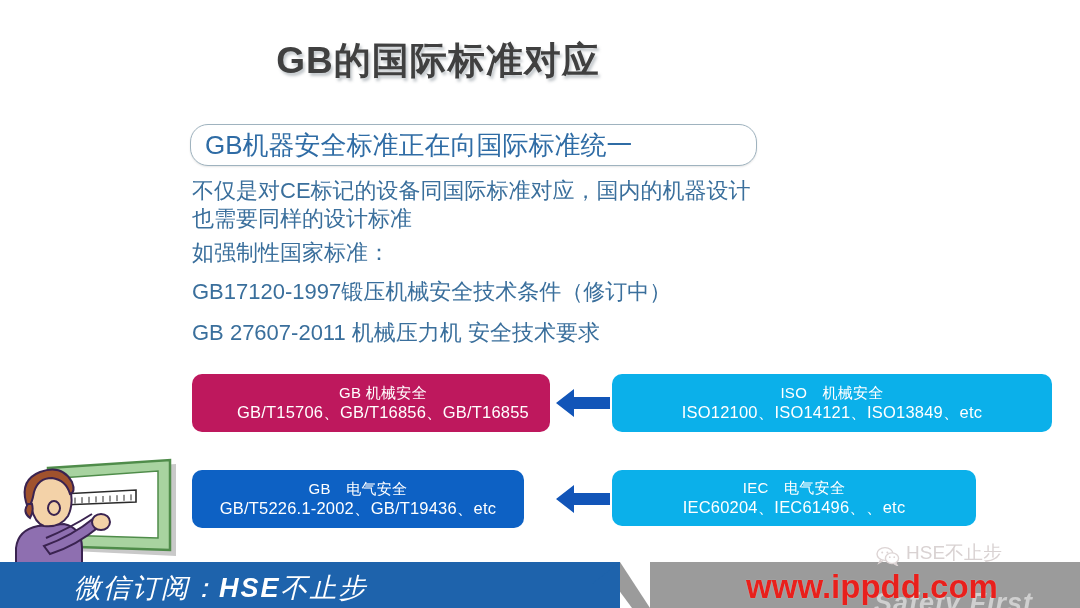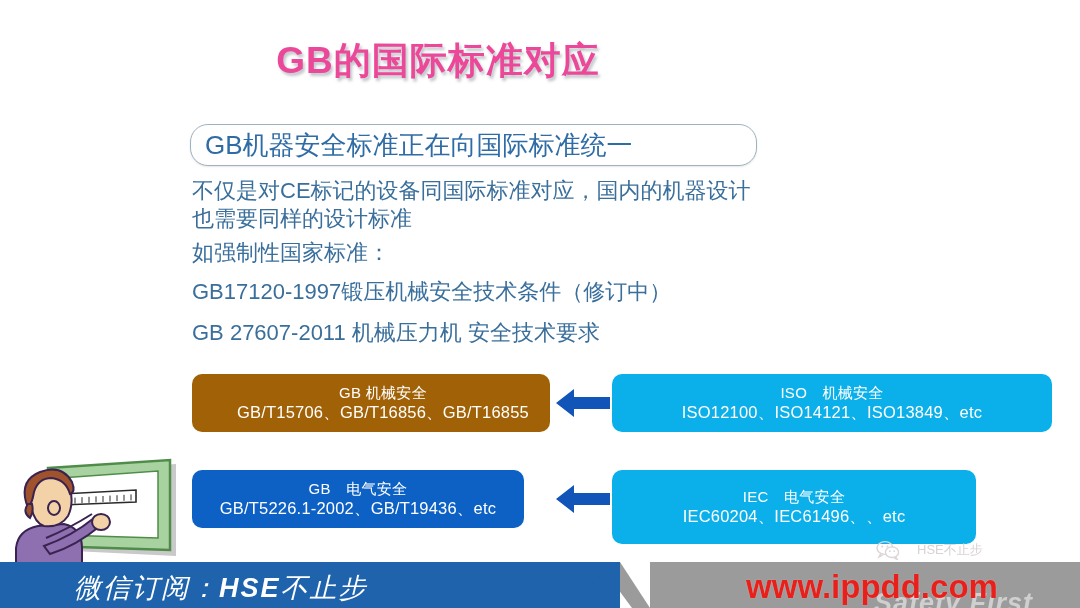--- a/index.html
+++ b/index.html
@@ -20,21 +20,21 @@
 
   
   .title {
     position: absolute;
     left: 0;
     top: 36px;
     width: 876px;
     text-align: center;
     font-size: 37px;
     font-weight: bold;
-    color: #ec4899;
+    color: #404040;
     letter-spacing: 1px;
     text-shadow: 2px 3px 3px rgba(120,130,140,0.45);
     white-space: nowrap;
   }
 
   
   .headline-box {
     position: absolute;
     left: 190px;
     top: 124px;
@@ -82,24 +82,24 @@
     display: flex;
     flex-direction: column;
     align-items: center;
     justify-content: center;
     text-align: center;
     line-height: 1.28;
   }
   .fbox .l1 { font-size: 15px; letter-spacing: 0.3px; }
   .fbox .l2 { font-size: 16.5px; letter-spacing: 0.2px; }
 
-  .fbox.gb-mech { left: 192px; top: 374px; width: 358px; height: 58px; background: #a16207; padding-left: 24px; }
+  .fbox.gb-mech { left: 192px; top: 374px; width: 358px; height: 58px; background: #be185d; padding-left: 24px; }
   .fbox.iso     { left: 612px; top: 374px; width: 440px; height: 58px; background: #0bb0ea; }
   .fbox.gb-elec { left: 192px; top: 470px; width: 332px; height: 58px; background: #0d61c4; }
-  .fbox.iec     { left: 612px; top: 470px; width: 364px; height: 74px; background: #0bb0ea; }
+  .fbox.iec     { left: 612px; top: 470px; width: 364px; height: 56px; background: #0bb0ea; }
 
   
   .arrow {
     position: absolute;
     width: 54px;
     height: 34px;
   }
   .arrow.a1 { left: 556px; top: 386px; }
   .arrow.a2 { left: 556px; top: 482px; }
 
@@ -192,24 +192,24 @@
     letter-spacing: 1px;
     white-space: nowrap;
   }
 
   
   .wechat-mark {
     position: absolute;
     left: 876px;
     top: 540px;
     display: flex;
-    align-items: center;
-    gap: 17px;
+    align-items: flex-end;
+    gap: 6px;
     color: #d9d2d2;
-    font-size: 13px;
+    font-size: 19px;
     white-space: nowrap;
   }
 
   
   .url-mark {
     position: absolute;
     left: 872px;
     top: 568px;
     transform: translateX(-50%) ;
     left: 872px;

